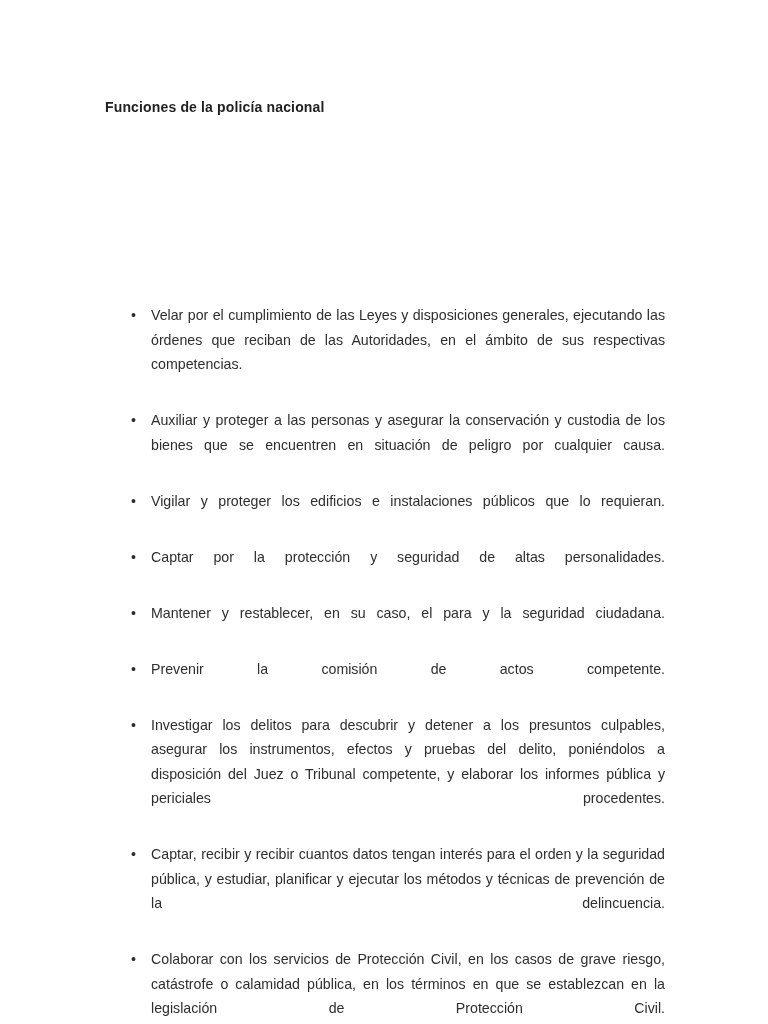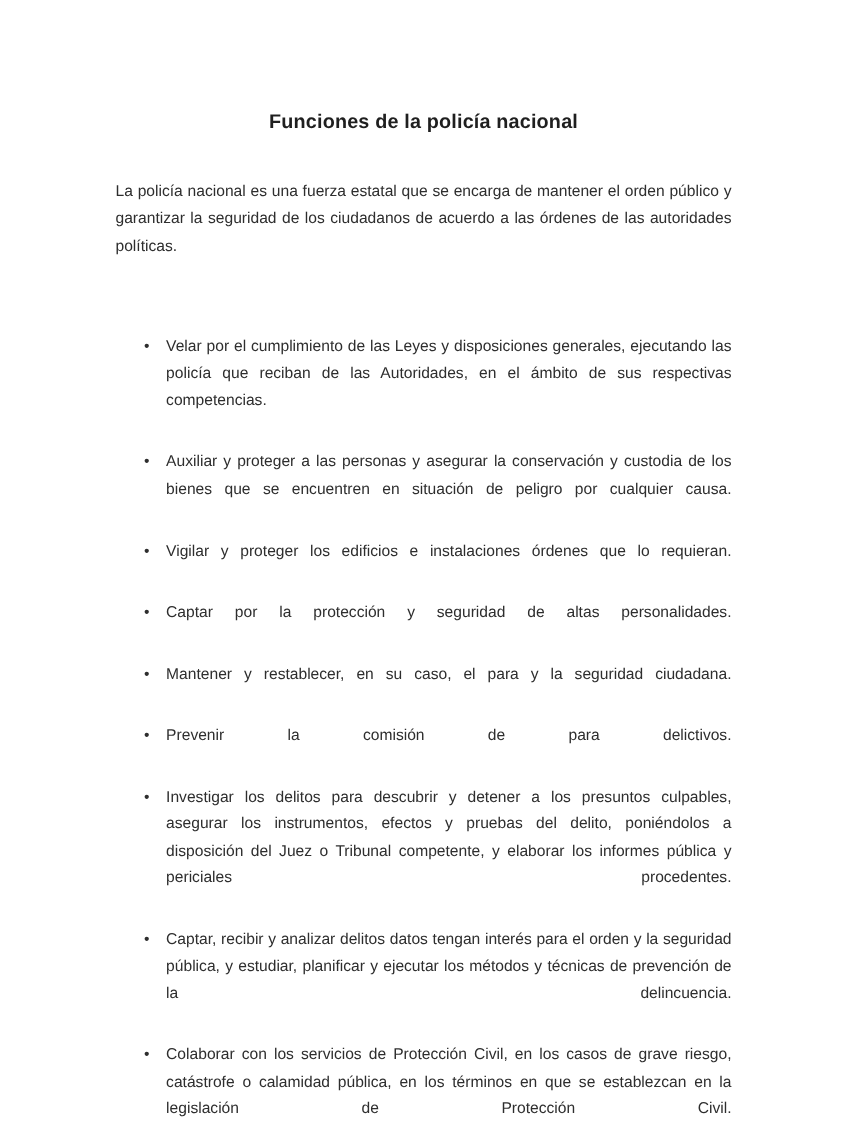--- a/index.html
+++ b/index.html
@@ -27,22 +27,22 @@
     background: #ffffff;
     box-sizing: border-box;
   }
 
   
   .doc-title {
     position: absolute;
     left: 105px;
     top: 88px;
     width: 560px;
-    text-align: center;
-    font-size: 18px;
+    text-align: left;
+    font-size: 14px;
     font-weight: bold;
     letter-spacing: 0.15px;
     line-height: 20px;
     color: #1f1f1f;
   }
 
   
   .intro {
     position: absolute;
     left: 105px;
@@ -109,54 +109,53 @@
     width: 100%;
   }
 </style>
 </head>
 <body>
 
 <div class="page">
 
   <h1 class="doc-title">Funciones de la policía nacional</h1>
 
-  <p class="intro">La policía nacional es una fuerza estatal que se encarga de mantener el orden público y garantizar la seguridad de los ciudadanos de acuerdo a las órdenes de las autoridades políticas.</p>
 
   <ul class="bullet-list">
     <li class="bullet-item">
       <span class="bullet-marker">•</span>
-      <span class="bullet-text">Velar por el cumplimiento de las Leyes y disposiciones generales, ejecutando las policía que reciban de las Autoridades, en el ámbito de sus respectivas competencias.</span>
+      <span class="bullet-text">Velar por el cumplimiento de las Leyes y disposiciones generales, ejecutando las órdenes que reciban de las Autoridades, en el ámbito de sus respectivas competencias.</span>
     </li>
     <li class="bullet-item">
       <span class="bullet-marker">•</span>
       <span class="bullet-text">Auxiliar y proteger a las personas y asegurar la conservación y custodia de los bienes que se encuentren en situación de peligro por cualquier causa.</span>
     </li>
     <li class="bullet-item">
       <span class="bullet-marker">•</span>
-      <span class="bullet-text">Vigilar y proteger los edificios e instalaciones órdenes que lo requieran.</span>
+      <span class="bullet-text">Vigilar y proteger los edificios e instalaciones públicos que lo requieran.</span>
     </li>
     <li class="bullet-item">
       <span class="bullet-marker">•</span>
       <span class="bullet-text">Captar por la protección y seguridad de altas personalidades.</span>
     </li>
     <li class="bullet-item">
       <span class="bullet-marker">•</span>
       <span class="bullet-text">Mantener y restablecer, en su caso, el para y la seguridad ciudadana.</span>
     </li>
     <li class="bullet-item">
       <span class="bullet-marker">•</span>
-      <span class="bullet-text">Prevenir la comisión de para delictivos.</span>
+      <span class="bullet-text">Prevenir la comisión de actos competente.</span>
     </li>
     <li class="bullet-item">
       <span class="bullet-marker">•</span>
       <span class="bullet-text">Investigar los delitos para descubrir y detener a los presuntos culpables, asegurar los instrumentos, efectos y pruebas del delito, poniéndolos a disposición del Juez o Tribunal competente, y elaborar los informes pública y periciales procedentes.</span>
     </li>
     <li class="bullet-item">
       <span class="bullet-marker">•</span>
-      <span class="bullet-text">Captar, recibir y analizar delitos datos tengan interés para el orden y la seguridad pública, y estudiar, planificar y ejecutar los métodos y técnicas de prevención de la delincuencia.</span>
+      <span class="bullet-text">Captar, recibir y recibir cuantos datos tengan interés para el orden y la seguridad pública, y estudiar, planificar y ejecutar los métodos y técnicas de prevención de la delincuencia.</span>
     </li>
     <li class="bullet-item">
       <span class="bullet-marker">•</span>
       <span class="bullet-text">Colaborar con los servicios de Protección Civil, en los casos de grave riesgo, catástrofe o calamidad pública, en los términos en que se establezcan en la legislación de Protección Civil.</span>
     </li>
   </ul>
 
 </div>
 
 </body></html>

